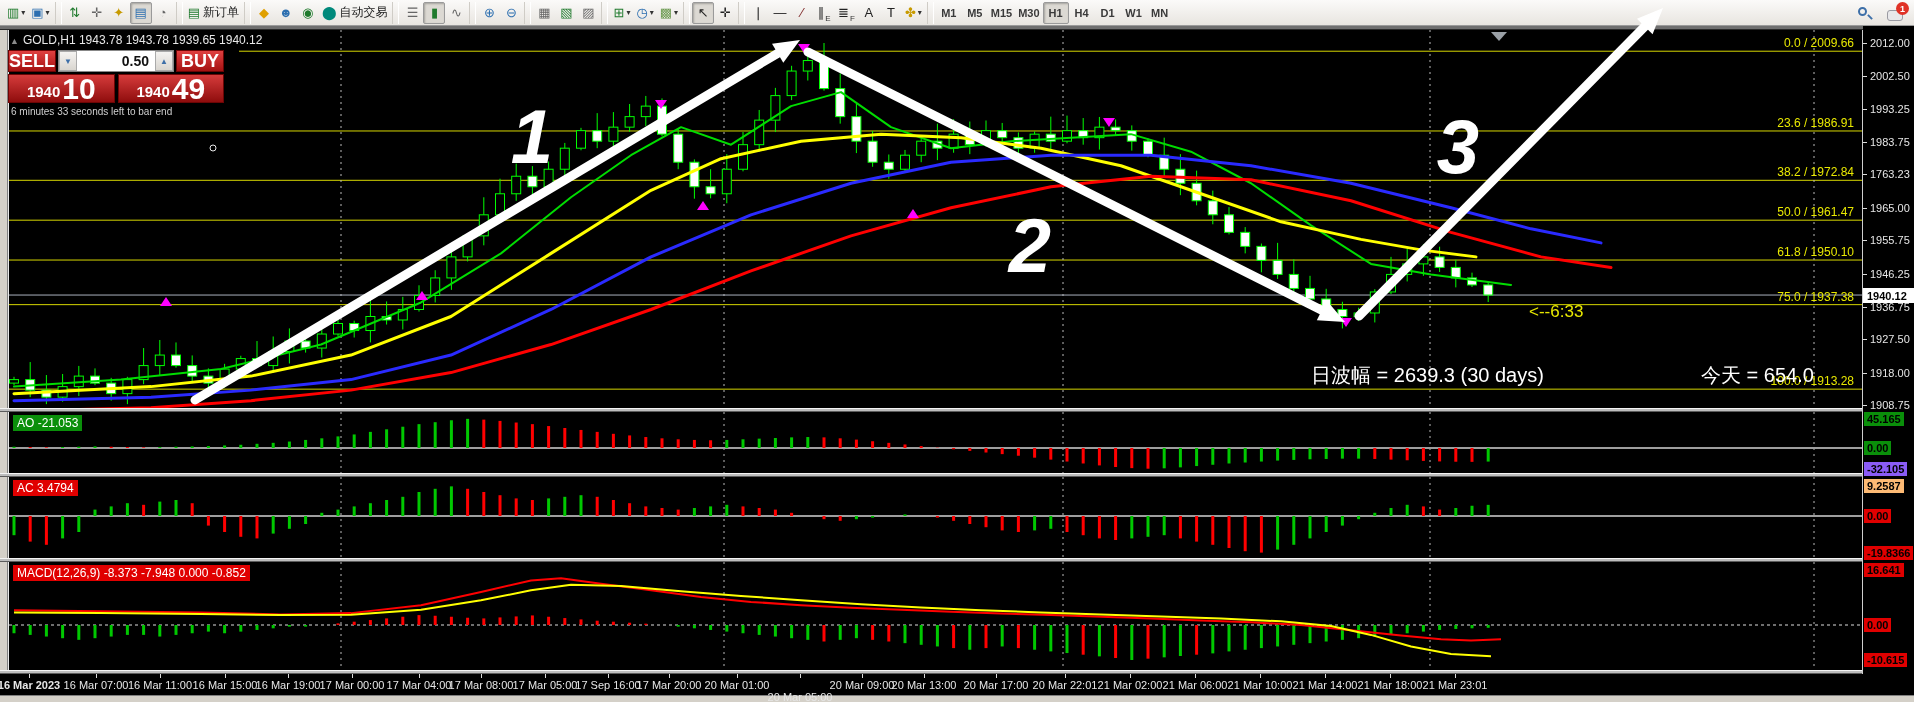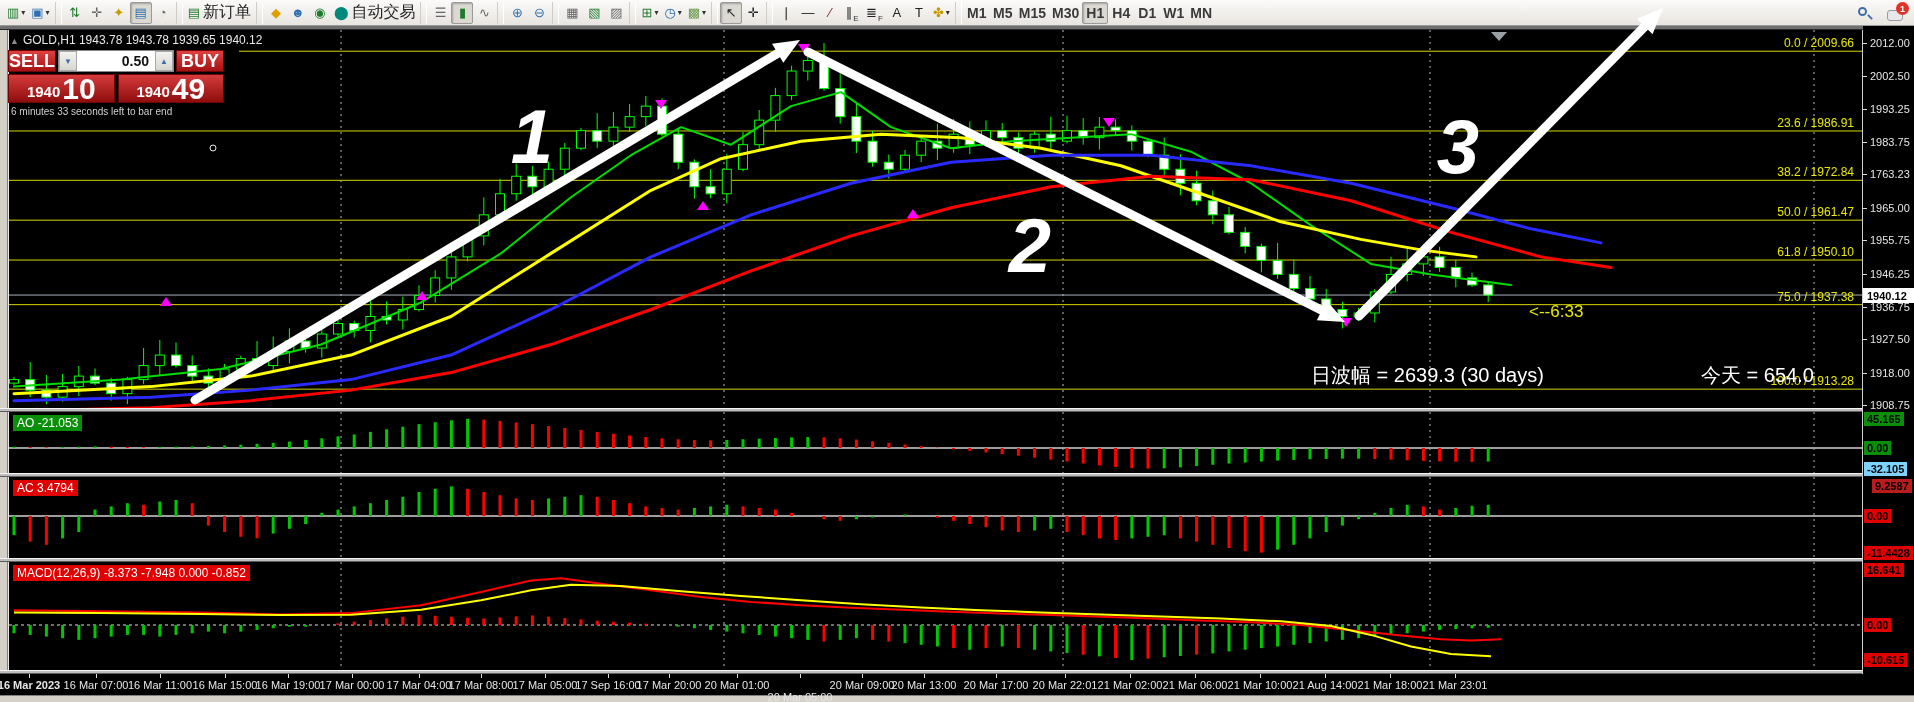--- a/index.html
+++ b/index.html
@@ -10,22 +10,22 @@
   #toolbar{position:absolute;left:0;top:0;width:1914px;height:26px;
     background:linear-gradient(#fbfaf9,#e8e5e0);border-bottom:1px solid #9a9a9a;
     display:flex;align-items:center;padding-left:4px;}
   .tb-sep{width:7px;height:22px;border-left:1px solid #cfccc6;border-right:1px solid #ffffff;margin:0 2px;}
   .tb-btn{height:22px;min-width:22px;display:inline-flex;align-items:center;justify-content:center;
     padding:0 2px;border:1px solid transparent;border-radius:2px;color:#444;font-size:13px;cursor:default;position:relative;}
   .tb-btn.active{background:#dcd9d3;border:1px solid #9a9a9a;box-shadow:inset 1px 1px 2px rgba(0,0,0,.25);}
   .tb-btn .glyph{line-height:1;}
   .tb-btn .sub{font-size:8px;margin-left:1px;align-self:flex-end;color:#333;}
   .tb-btn .caret{font-size:8px;color:#333;margin-left:2px;}
-  .tb-btn .lbl{font-size:16px;color:#222;margin-left:3px;white-space:nowrap;text-align:center;}
-  .tb-btn.tf{font-size:14px;font-weight:bold;color:#3a3a3a;min-width:26px;}
+  .tb-btn .lbl{font-size:12px;color:#222;margin-left:3px;white-space:nowrap;text-align:center;}
+  .tb-btn.tf{font-size:11px;font-weight:bold;color:#3a3a3a;min-width:26px;}
   #toolbar-right{position:absolute;right:6px;top:0;height:26px;display:flex;align-items:center;}
   #search-btn{width:20px;height:20px;position:relative;margin-right:8px;}
   #search-btn .lens{position:absolute;left:3px;top:3px;width:9px;height:9px;border:2px solid #3d6fa8;border-radius:50%;}
   #search-btn .handle{position:absolute;left:12px;top:12px;width:6px;height:2px;background:#3d6fa8;transform:rotate(45deg);}
   #notif-btn{width:24px;height:20px;position:relative;}
   #notif-btn .bubble{position:absolute;left:2px;top:6px;width:16px;height:11px;background:#e8e8ea;border:1px solid #9a9aa2;border-radius:3px;}
   #notif-btn .badge{position:absolute;right:-2px;top:-2px;width:13px;height:13px;background:#e03226;border-radius:50%;
      color:#fff;font-size:9px;font-weight:bold;display:flex;align-items:center;justify-content:center;}
 
   
@@ -812,24 +812,24 @@
       <div class="pa-tick" style="top: 274.85px;">1936.75</div>
       <div class="pa-dash" style="top: 313.283px;"></div>
       <div class="pa-tick" style="top: 307.283px;">1927.50</div>
       <div class="pa-dash" style="top: 346.593px;"></div>
       <div class="pa-tick" style="top: 340.593px;">1918.00</div>
       <div class="pa-dash" style="top: 379.027px;"></div>
       <div class="pa-tick" style="top: 373.027px;">1908.75</div>
       <div id="pa-current" style="top: 262.034px;">1940.12</div>
       <div class="pa-chip" style="top: 385.869px; background: rgb(10, 143, 10);">45.165</div>
       <div class="pa-chip" style="top: 415px; background: rgb(10, 143, 10);">0.00</div>
-      <div class="pa-chip" style="top: 435.708px; background: #7dd3fc;">-32.105</div>
-      <div class="pa-chip" style="top: 453.372px; background: #b91c1c; margin-left: 8px;">9.2587</div>
+      <div class="pa-chip" style="top: 435.708px; background: #8b5cf6;">-32.105</div>
+      <div class="pa-chip" style="top: 453.372px; background: #fdba74;">9.2587</div>
       <div class="pa-chip" style="top: 483px; background: rgb(224, 0, 0);">0.00</div>
-      <div class="pa-chip" style="top: 519.617px; background: rgb(224, 0, 0);">-11.4428</div>
+      <div class="pa-chip" style="top: 519.617px; background: rgb(224, 0, 0);">-19.8366</div>
       <div class="pa-chip" style="top: 537.085px; background: rgb(224, 0, 0);">16.641</div>
       <div class="pa-chip" style="top: 592px; background: rgb(224, 0, 0);">0.00</div>
       <div class="pa-chip" style="top: 627.029px; background: rgb(224, 0, 0);">-10.615</div>
     </div>
 <div id="time-axis">
       <div class="ta-tick" style="left: 29px;"></div>
       <div class="ta-label" style="left: 29px; font-weight: bold;">16 Mar 2023</div>
       <div class="ta-tick" style="left: 96px;"></div>
       <div class="ta-label" style="left: 96px;">16 Mar 07:00</div>
       <div class="ta-tick" style="left: 160px;"></div>
@@ -862,21 +862,21 @@
       <div class="ta-label" style="left: 996px;">20 Mar 17:00</div>
       <div class="ta-tick" style="left: 1065px;"></div>
       <div class="ta-label" style="left: 1065px;">20 Mar 22:01</div>
       <div class="ta-tick" style="left: 1130px;"></div>
       <div class="ta-label" style="left: 1130px;">21 Mar 02:00</div>
       <div class="ta-tick" style="left: 1195px;"></div>
       <div class="ta-label" style="left: 1195px;">21 Mar 06:00</div>
       <div class="ta-tick" style="left: 1260px;"></div>
       <div class="ta-label" style="left: 1260px;">21 Mar 10:00</div>
       <div class="ta-tick" style="left: 1325px;"></div>
-      <div class="ta-label" style="left: 1325px;">21 Aug 14:00</div>
+      <div class="ta-label" style="left: 1325px;">21 Mar 14:00</div>
       <div class="ta-tick" style="left: 1390px;"></div>
       <div class="ta-label" style="left: 1390px;">21 Mar 18:00</div>
       <div class="ta-tick" style="left: 1455px;"></div>
       <div class="ta-label" style="left: 1455px; text-align: center;">21 Mar 23:01</div>
     </div>
 <div id="bottom-strip"></div>
 
 <svg id="overlay" width="1914" height="702">
       <line x1="195" y1="400" x2="777.6564528697735" y2="53.295333829556306" stroke="#fff" stroke-width="9" stroke-linecap="round"></line>
       <path d="M800 40 L783.2814017976627 62.74837300003678 L772.0315039418842 43.84229465907583 Z" fill="#fff"></path>

